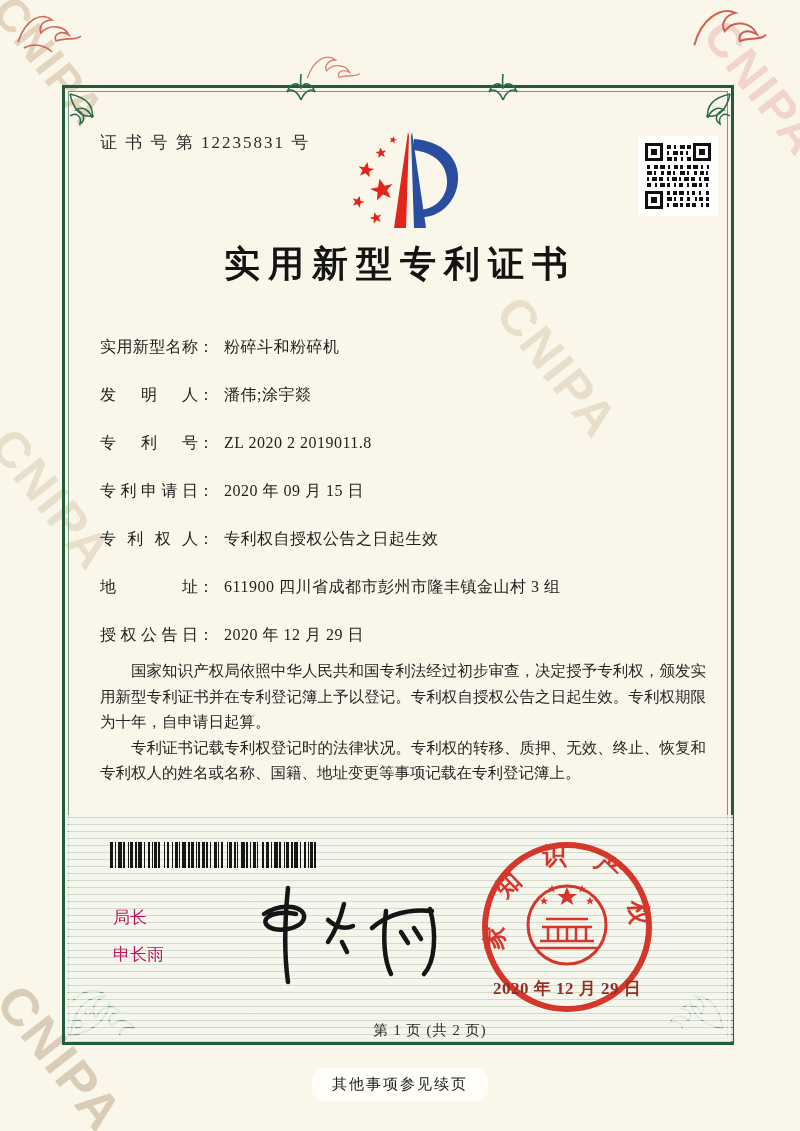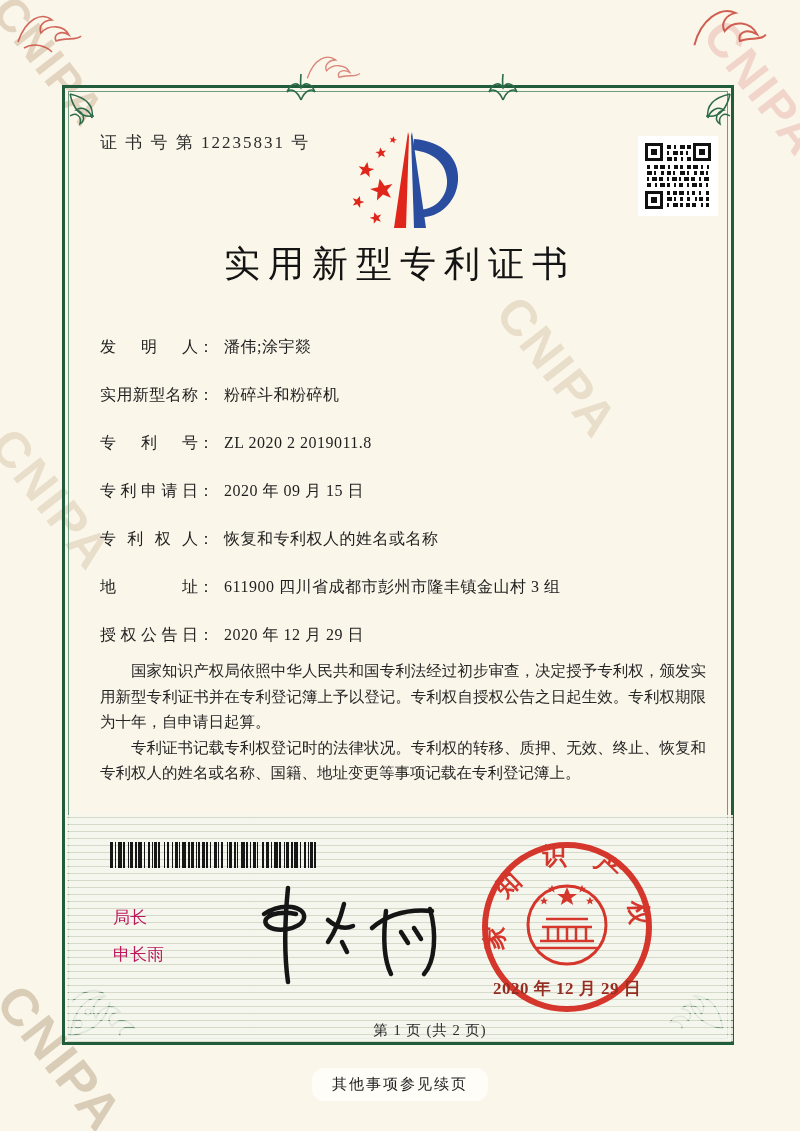--- a/index.html
+++ b/index.html
@@ -34,21 +34,21 @@
   }
   
   .logo{ position:absolute; left:336px; top:126px; width:132px; height:110px; }
   .qr{
     position:absolute; left:638px; top:136px; width:80px; height:80px;
     background:#fff; box-sizing:border-box; padding:7px;
   }
   
   .title{
     position:absolute; left:0; top:240px; width:100%;
-    text-align:center; font-size:36px; font-weight:normal;
+    text-align:center; font-size:36px; font-weight:bold;
     letter-spacing:8px; color:#141414;
   }
   
   .fields{ position:absolute; left:100px; top:337px; width:606px; font-size:16px; color:#1e1e1e;}
   .frow{ position:relative; height:20px; margin-bottom:28px; white-space:nowrap;}
   .flabel{
     display:inline-block; width:98px; text-align:justify; text-align-last:justify;
     vertical-align:top;
   }
   .fcolon{ display:inline-block; }
@@ -180,33 +180,33 @@
         <line x1="22" y1="56" x2="64" y2="56" stroke-dasharray="5 2 2 4 3 4 3"></line>
         <line x1="22" y1="62" x2="64" y2="62" stroke-dasharray="2 4 5 2 3 3 4"></line>
       </g>
     </svg>
   </div>
 
   <div class="title">实用新型专利证书</div>
 
   <div class="fields">
     <div class="frow">
+      <span class="flabel">实用新型名称</span><span class="fcolon">：</span><span class="fvalue">粉碎斗和粉碎机</span>
+    </div>
+    <div class="frow">
       <span class="flabel">发明人</span><span class="fcolon">：</span><span class="fvalue">潘伟;涂宇燚</span>
     </div>
     <div class="frow">
-      <span class="flabel">实用新型名称</span><span class="fcolon">：</span><span class="fvalue">粉碎斗和粉碎机</span>
-    </div>
-    <div class="frow">
       <span class="flabel">专利号</span><span class="fcolon">：</span><span class="fvalue">ZL 2020 2 2019011.8</span>
     </div>
     <div class="frow">
       <span class="flabel">专利申请日</span><span class="fcolon">：</span><span class="fvalue">2020 年 09 月 15 日</span>
     </div>
     <div class="frow">
-      <span class="flabel">专利权人</span><span class="fcolon">：</span><span class="fvalue">恢复和专利权人的姓名或名称</span>
+      <span class="flabel">专利权人</span><span class="fcolon">：</span><span class="fvalue">专利权自授权公告之日起生效</span>
     </div>
     <div class="frow">
       <span class="flabel">地址</span><span class="fcolon">：</span><span class="fvalue">611900 四川省成都市彭州市隆丰镇金山村 3 组</span>
     </div>
     <div class="frow">
       <span class="flabel">授权公告日</span><span class="fcolon">：</span><span class="fvalue">2020 年 12 月 29 日</span>
     </div>
   </div>
 
   <div class="paras">

